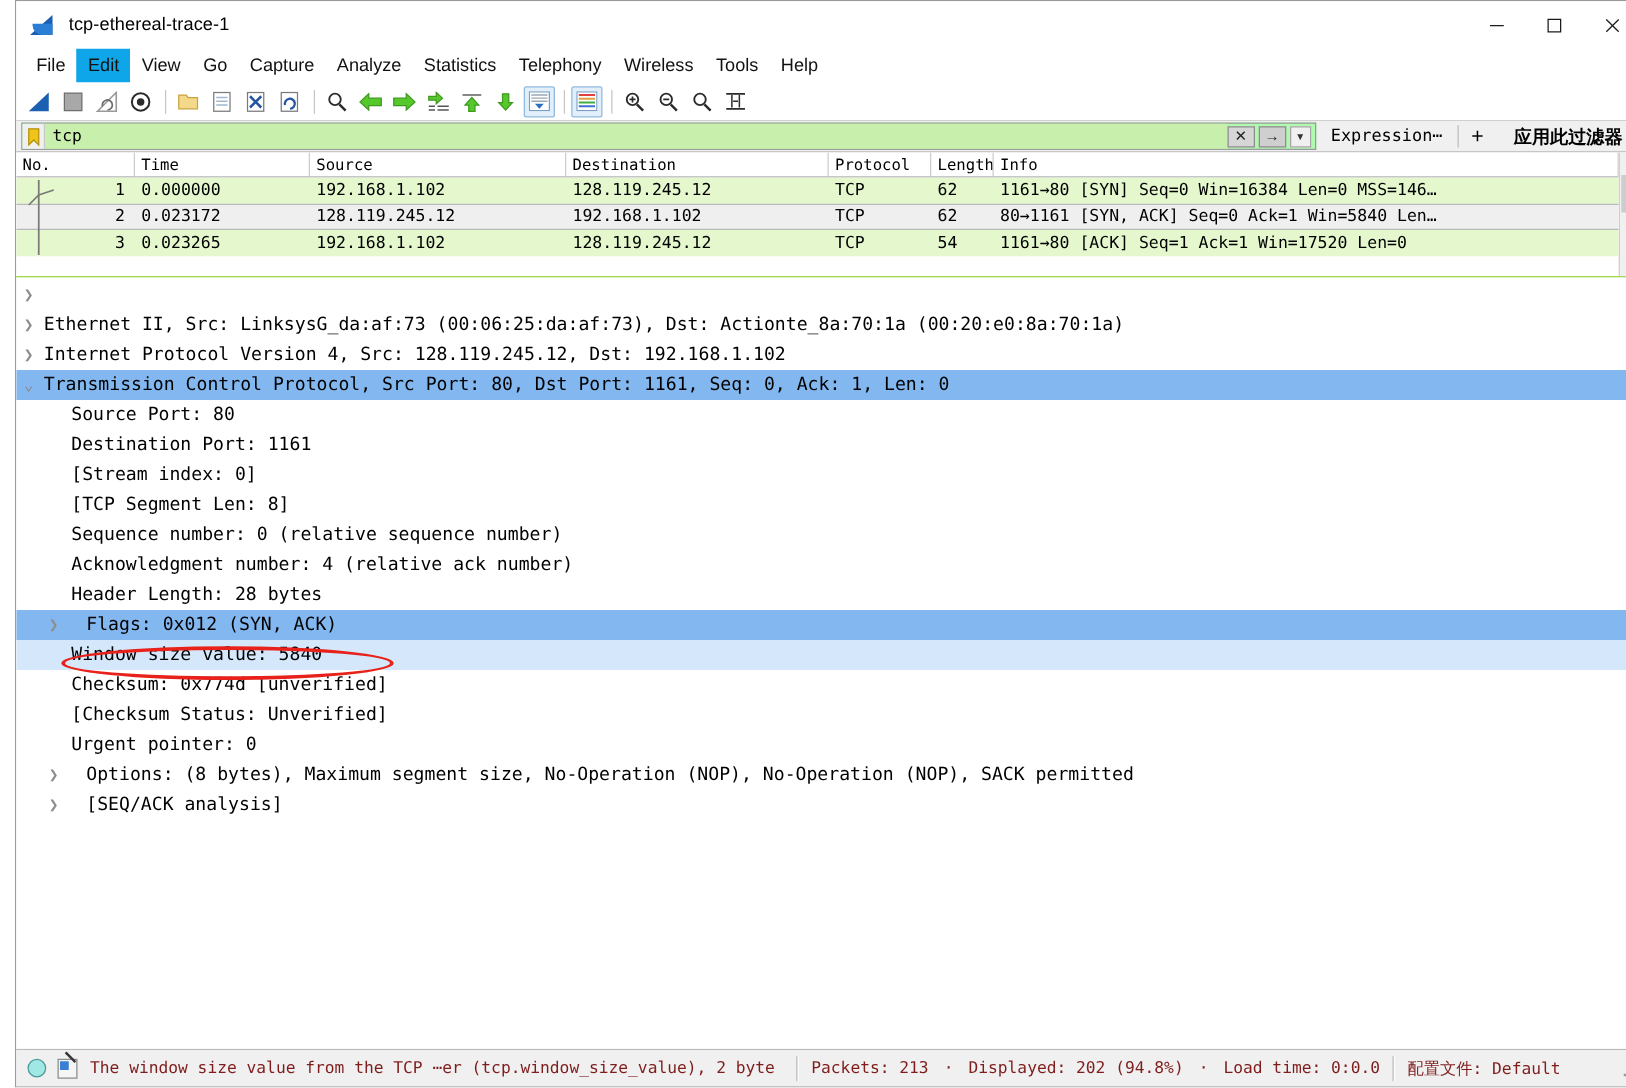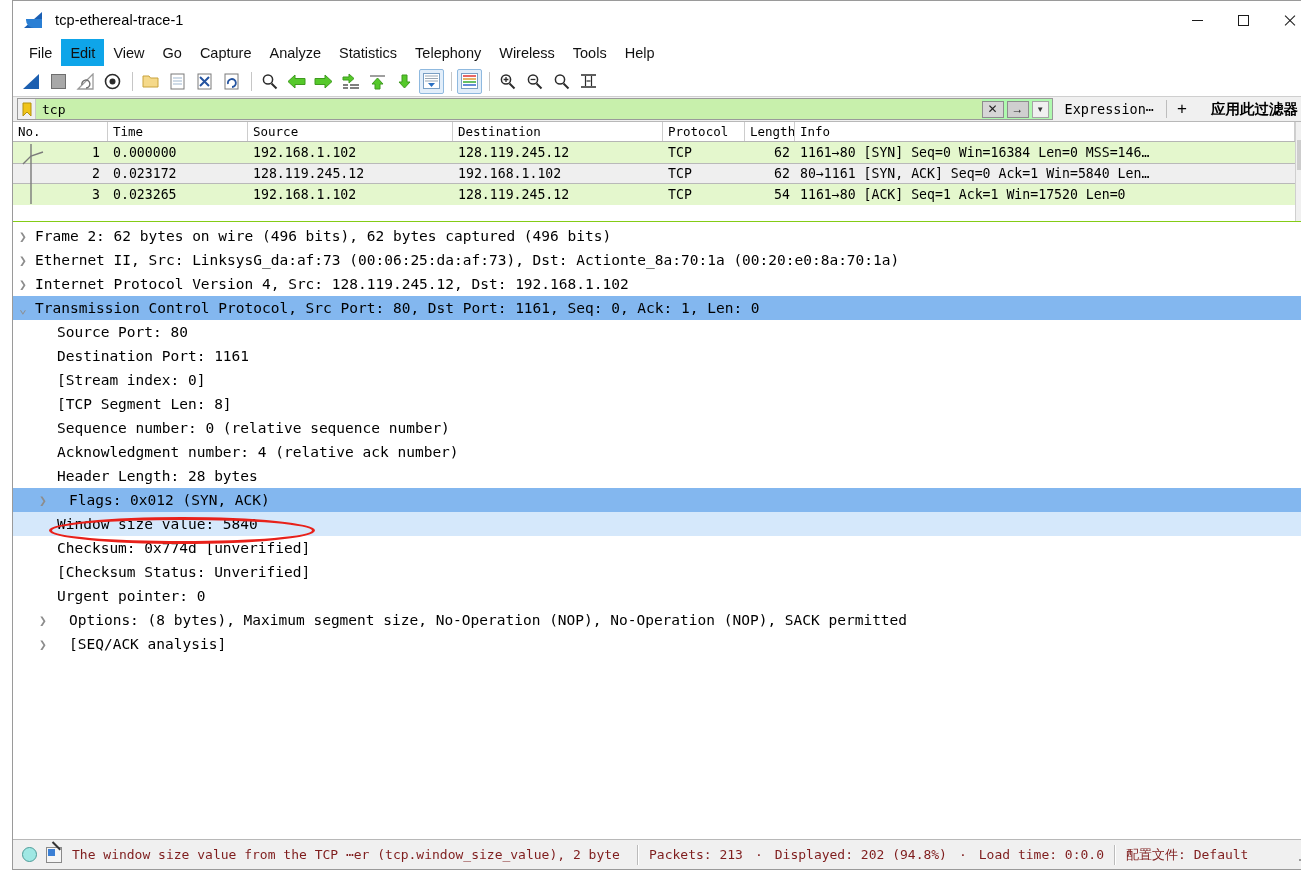--- a/index.html
+++ b/index.html
@@ -201,21 +201,21 @@
     background: #e4f7cd;
     white-space: nowrap;
   }
   .pl-row.selected { background: #efefef; border-top:1px solid #b9b9b9; border-bottom:1px solid #b9b9b9; }
   .pl-td { padding: 0 5px; overflow: hidden; white-space: nowrap; }
   .col-no   { width: 95px;  text-align: right; padding-right: 8px; }
   .col-time { width: 140px; }
   .col-src  { width: 205px; }
   .col-dst  { width: 210px; }
   .col-prot { width: 82px;  }
-  .col-len  { width: 50px;  text-align: right; }
+  .col-len  { width: 50px;  }
   .col-info { flex: 1 1 auto; min-width: 0; }
   .stream-marker {
     position: absolute; left: 8px; top: 0;
     width: 30px; height: 63px; pointer-events:none;
   }
   .pl-scroll {
     width: 17px; flex: 0 0 17px;
     background: #f0f0f0;
     border-left: 1px solid #cfcfcf;
     display: flex; flex-direction: column; align-items: center;
@@ -537,21 +537,20 @@
       <div class="sb-thumb"></div>
       <div class="sb-track"></div>
       <div class="sb-arrow">⌄</div>
     </div>
   </div>
 
   <div class="detail">
 
     <div class="tr-row">
       <span class="tw">❯</span>
-      <span class="tr-lbl ind1">Frame 2: 62 bytes on wire (496 bits), 62 bytes captured (496 bits)</span>
     </div>
     <div class="tr-row">
       <span class="tw">❯</span>
       <span class="tr-lbl ind1">Ethernet II, Src: LinksysG_da:af:73 (00:06:25:da:af:73), Dst: Actionte_8a:70:1a (00:20:e0:8a:70:1a)</span>
     </div>
     <div class="tr-row">
       <span class="tw">❯</span>
       <span class="tr-lbl ind1">Internet Protocol Version 4, Src: 128.119.245.12, Dst: 192.168.1.102</span>
     </div>
     <div class="tr-row sel">

